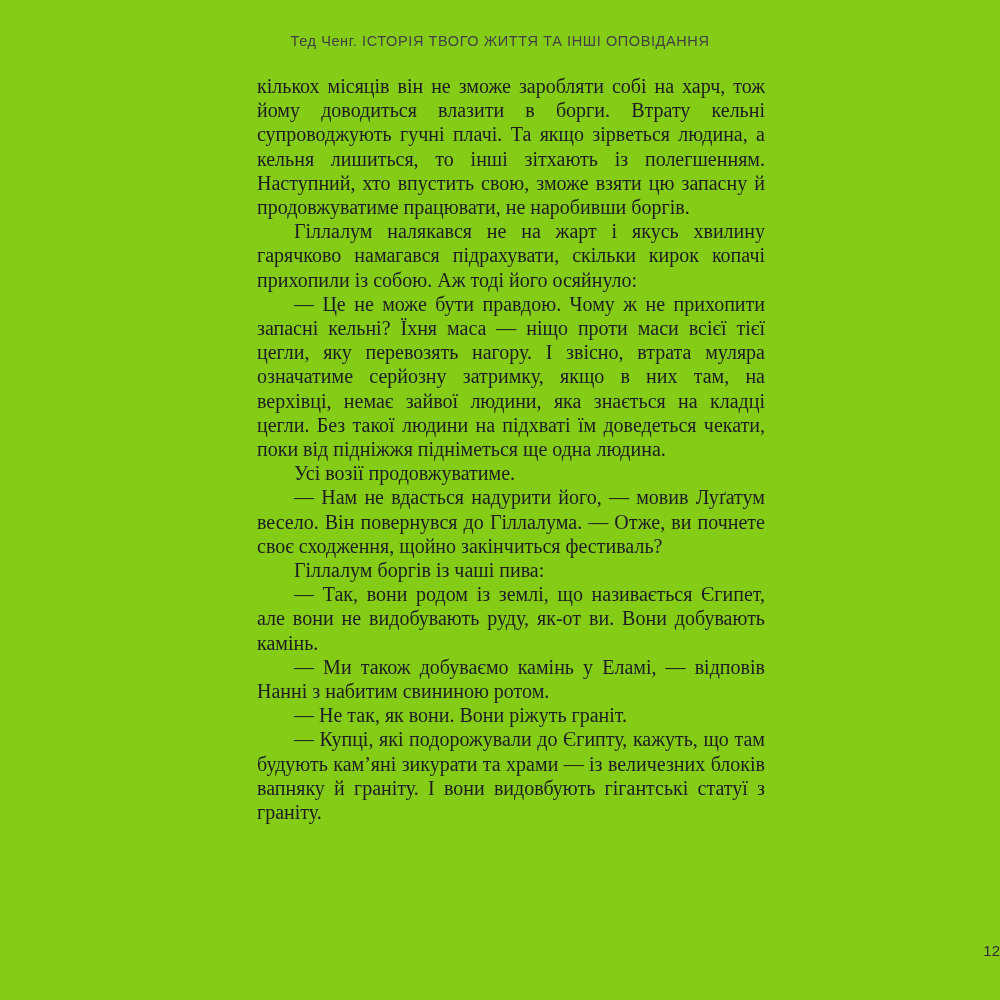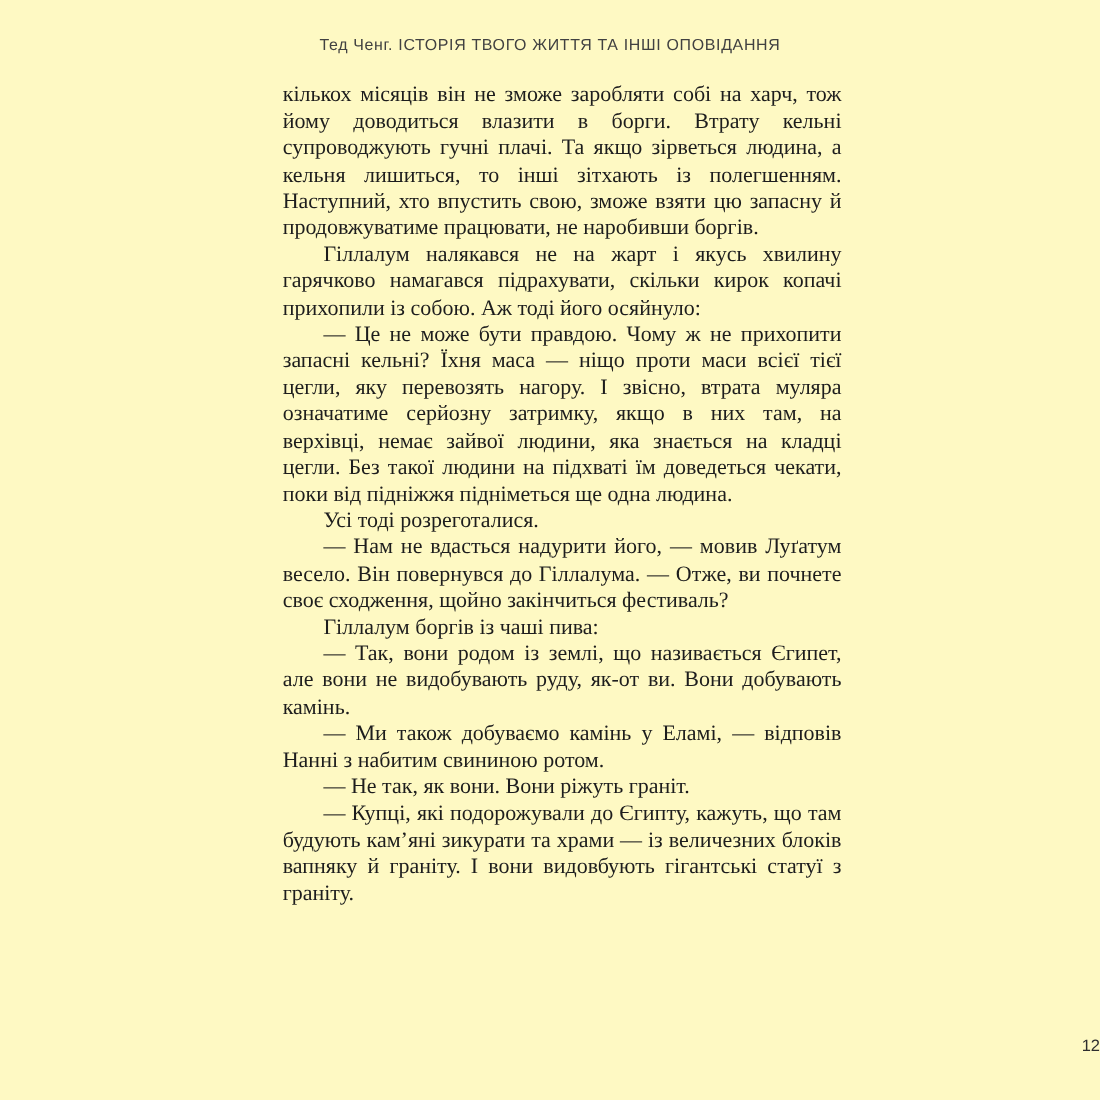--- a/index.html
+++ b/index.html
@@ -4,21 +4,21 @@
 <style>
   html, body {
     margin: 0;
     padding: 0;
     background: #ffffff;
   }
   .book-page {
     position: relative;
     width: 1000px;
     height: 1000px;
-    background: #fef9c3;
+    background: #84cc16;
     overflow: hidden;
   }
   .running-header {
     position: absolute;
     top: 33px;
     left: 0;
     width: 1000px;
     text-align: center;
     font-family: "Liberation Sans", sans-serif;
     font-size: 14.5px;
@@ -61,21 +61,21 @@
 <body>
 
 <div class="book-page">
 
   <div class="running-header">Тед Ченг. ІСТОРІЯ ТВОГО ЖИТТЯ ТА ІНШІ ОПОВІДАННЯ</div>
 
   <div class="text-block">
     <p class="continuation">кількох місяців він не зможе заробляти собі на харч, тож йому доводиться влазити в борги. Втрату кельні супроводжують гучні плачі. Та якщо зірветься людина, а кельня лишиться, то інші зітхають із полегшенням. Наступний, хто впустить свою, зможе взяти цю запасну й продовжуватиме працювати, не наробивши боргів.</p>
     <p>Гіллалум налякався не на жарт і якусь хвилину гарячково намагався підрахувати, скільки кирок копачі прихопили із собою. Аж тоді його осяйнуло:</p>
     <p>— Це не може бути правдою. Чому ж не прихопити запасні кельні? Їхня маса — ніщо проти маси всієї тієї цегли, яку перевозять нагору. І звісно, втрата муляра означатиме серйозну затримку, якщо в них там, на верхівці, немає зайвої людини, яка знається на кладці цегли. Без такої людини на підхваті їм доведеться чекати, поки від підніжжя підніметься ще одна людина.</p>
-    <p>Усі тоді розреготалися.</p>
+    <p>Усі возії продовжуватиме.</p>
     <p>— Нам не вдасться надурити його, — мовив Луґатум весело. Він повернувся до Гіллалума. — Отже, ви почнете своє сходження, щойно закінчиться фестиваль?</p>
     <p>Гіллалум боргів із чаші пива:</p>
     <p>— Так, вони родом із землі, що називається Єгипет, але вони не видобувають руду, як-от ви. Вони добувають камінь.</p>
     <p>— Ми також добуваємо камінь у Еламі, — відповів Нанні з набитим свининою ротом.</p>
     <p>— Не так, як вони. Вони ріжуть граніт.</p>
     <p>— Купці, які подорожували до Єгипту, кажуть, що там будують кам’яні зикурати та храми — із величезних блоків вапняку й граніту. І вони видовбують гігантські статуї з граніту.</p>
   </div>
 
   <div class="page-number">12</div>
 

